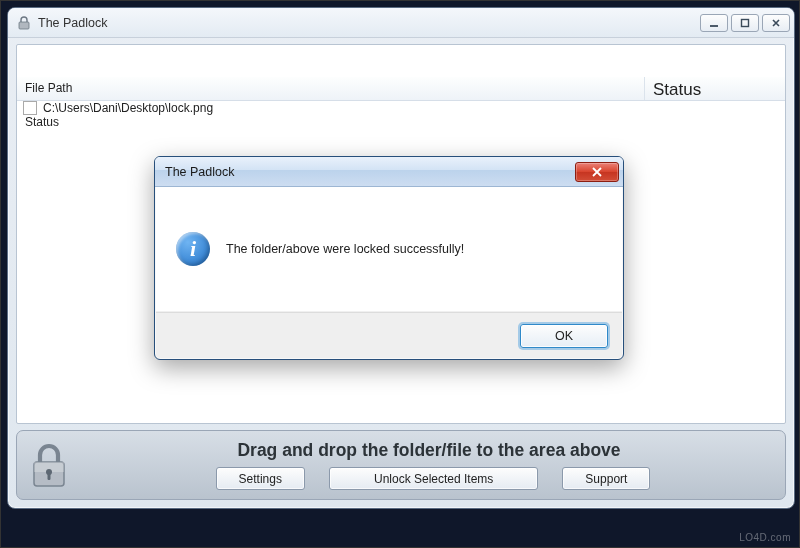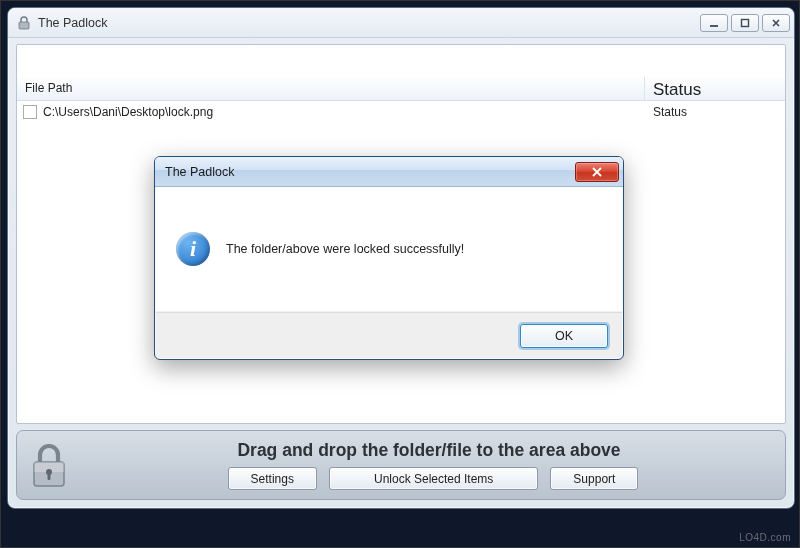--- a/index.html
+++ b/index.html
@@ -75,21 +75,21 @@
     align-items: stretch;
     border-bottom: 1px solid #d6dee8;
     background: linear-gradient(#fdfefe,#eef3f8);
     margin-top: 32px;
   }
   .col-path { flex: 1; padding: 4px 8px; border-right: 1px solid #dbe3ec; font-size: 12px;}
   .col-status { width: 140px; padding: 3px 8px; font-size: 17px;}
   .list-row {
     height: 22px;
     display: flex;
-    align-items: center;
+    flex-direction: column;
   }
   .cell-path { flex: 1; padding: 0 6px; display:flex; align-items:center; gap:6px;}
   .cell-status { width: 140px; padding: 0 8px; }
   .file-icon { width:14px; height:14px; border:1px solid #aaa; background:#fff; display:inline-block; }
   .bottom-bar {
     position: absolute;
     left: 0; right: 0; bottom: 0; height: 70px;
     background: linear-gradient(#d7dee6,#b9c3ce);
     border: 1px solid #9aa6b6;
     border-radius: 7px;
@@ -110,21 +110,21 @@
     gap: 6px;
   }
   .drag-hint {
     font-size: 17.5px;
     font-weight: 600;
     color: #2c3338;
     text-align: center;
   }
   .btn-row {
     display: flex;
-    gap: 12px;
+    gap: 24px;
     padding-left: 8px;
   }
   .aero-btn {
     height: 23px;
     padding: 0 22px;
     font-size: 12px;
     color: #222;
     background: linear-gradient(#fdfdfd,#e5ebf2);
     border: 1px solid #8b99ab;
     border-radius: 3px;

